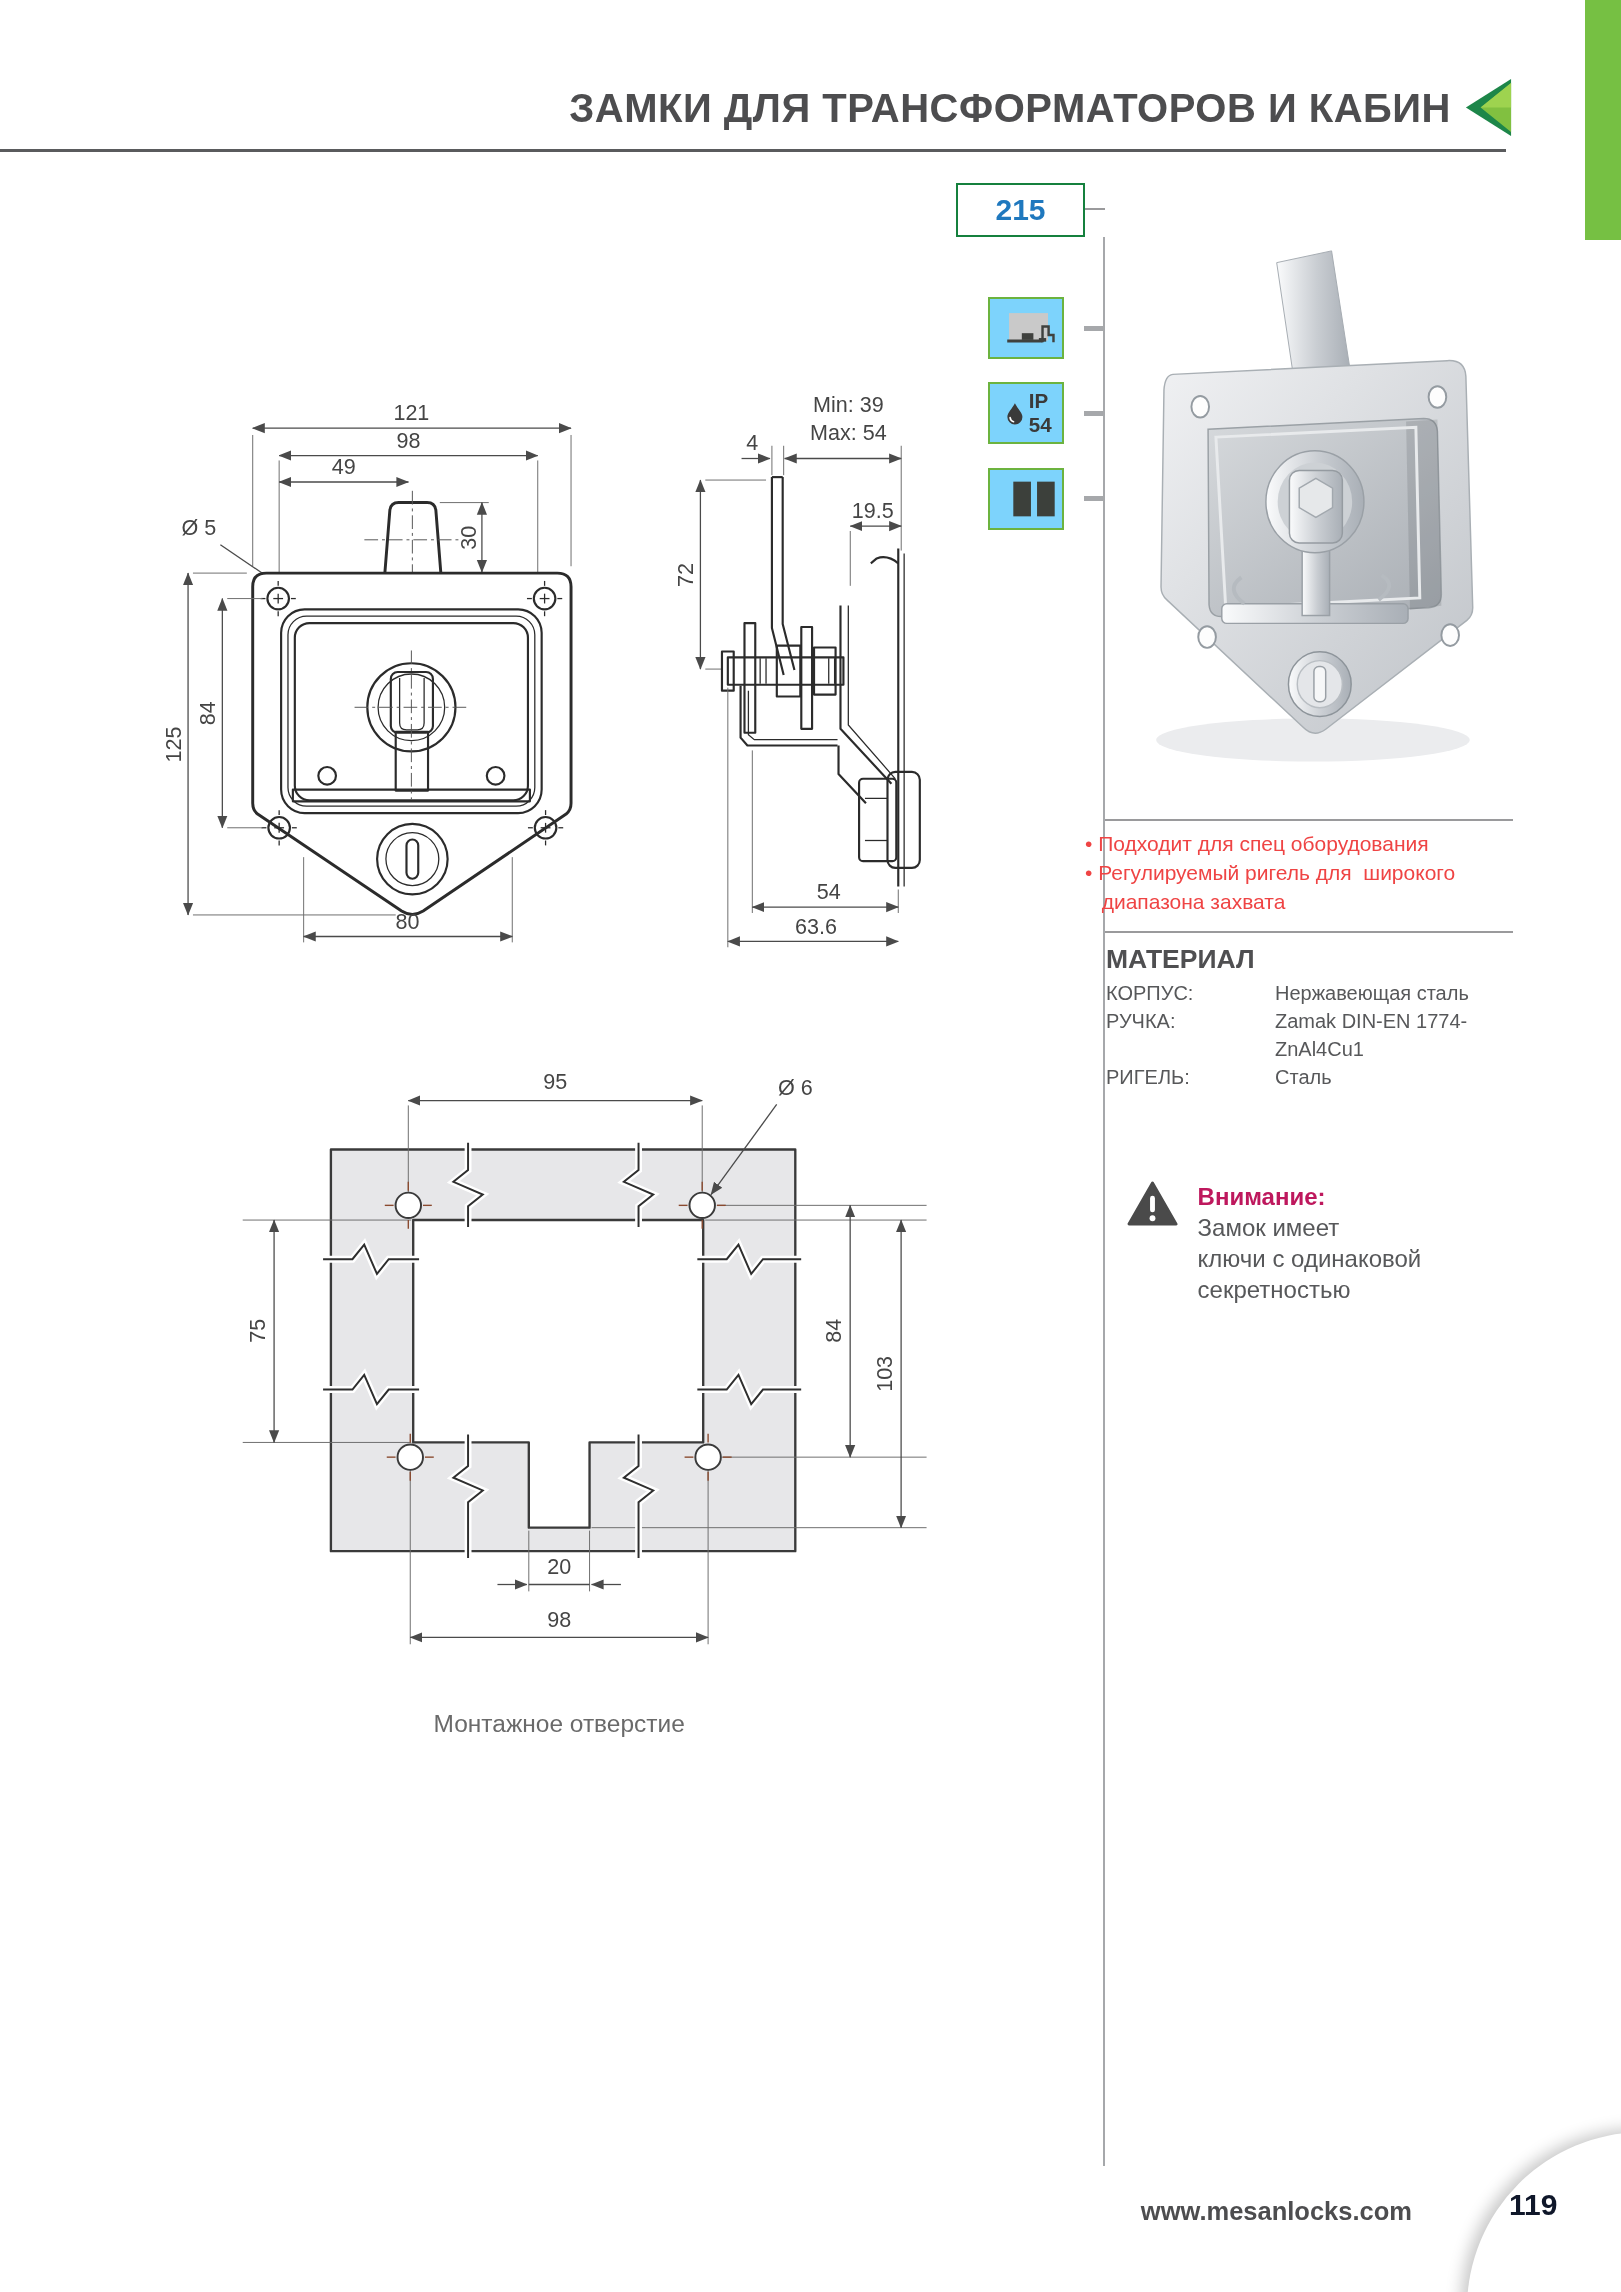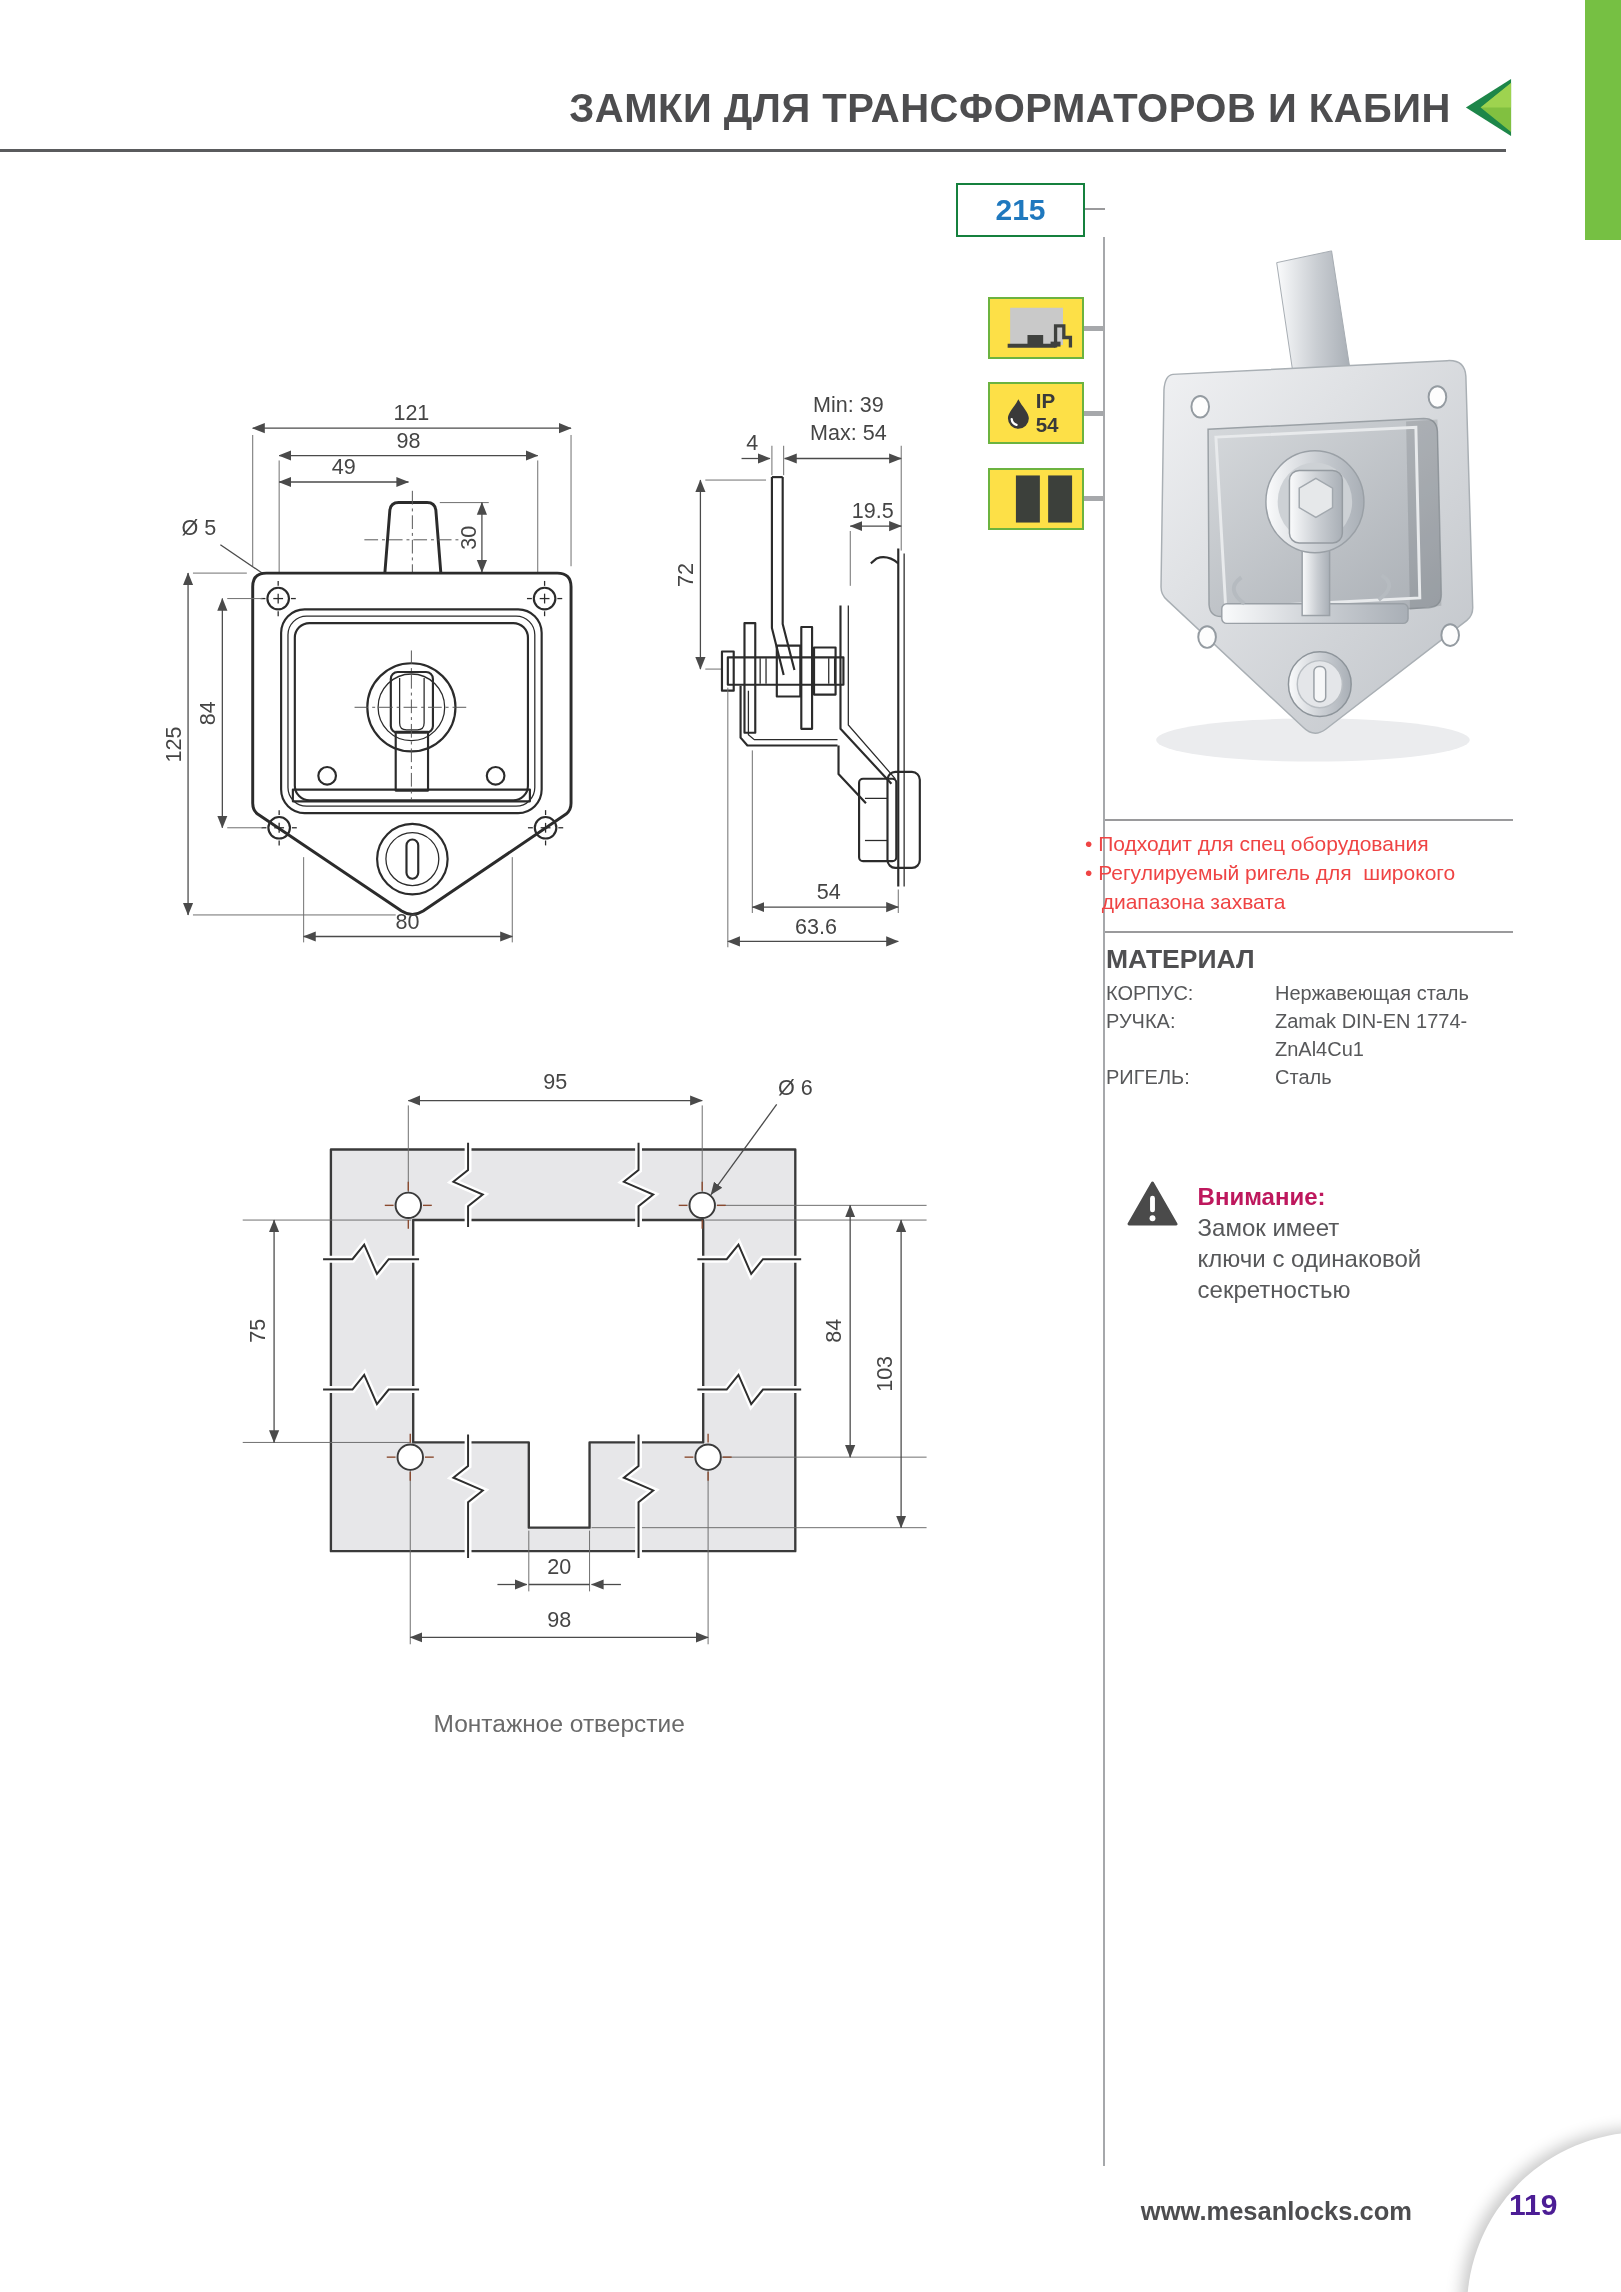--- a/index.html
+++ b/index.html
@@ -12,21 +12,21 @@
               color:#4d4d4f;letter-spacing:0.5px;white-space:nowrap;}
   .title-rule{top:149px;left:0;width:1506px;height:2.9px;background:#5a5b5d;}
   .code-box{left:956px;top:183px;width:125px;height:50px;border:2px solid #15803d;background:#fff;
             display:flex;align-items:center;justify-content:center;font-size:30px;font-weight:bold;color:#1f78be;}
   .code-connector{left:1085px;top:208px;width:19.6px;height:2px;background:#9a9a9c;}
   .name-box{left:1105px;top:181px;width:402px;height:56px;background:#494947;color:#fff;text-align:center;
             font-weight:bold;font-size:23.5px;line-height:26.5px;padding-top:2px;box-sizing:border-box;}
   .name-box .rule{display:block;width:323px;height:1px;background:rgba(255,255,255,.45);margin:0 auto;}
   .v-divider{left:1103px;top:237px;width:2px;height:1929px;background:#a6a8ab;}
   
-  .pict{left:988px;width:96px;height:62px;background:#fde047;border:2.9px solid #6cb33f;box-sizing:border-box;
+  .pict{left:988px;width:76px;height:62px;background:#7dd3fc;border:2.9px solid #6cb33f;box-sizing:border-box;
         display:flex;align-items:center;justify-content:center;padding-left:16px;}
   .pict-connector{left:1084px;width:18.6px;height:4.9px;background:#a6a8ab;}
   .ip-label{font-size:20.6px;font-weight:bold;color:#3a3a3a;margin-left:4.9px;}
   
   .h-rule{left:1105px;width:408px;height:2px;background:#9a9a9c;}
   .features{left:1085px;top:829px;width:412px;font-size:21px;line-height:29px;color:#ef4444;}
   .feature-line{white-space:pre-wrap;}
   .feature-line.cont{padding-left:16.7px;}
   .material{left:1106px;top:944px;width:412px;}
   .material h3{margin:0 0 3.9px 0;font-size:26.5px;color:#4f4f51;}
@@ -34,21 +34,21 @@
   .mat-label{width:169px;flex:0 0 169px;}
   .mat-value{width:243px;}
   .warning{left:1127px;top:1181px;width:392px;}
   .warn-flex{display:flex;align-items:flex-start;}
   .warn-text{margin-left:19.6px;font-size:24px;line-height:31px;color:#57585a;}
   .warn-title{font-weight:bold;color:#be185d;}
   
   .site{left:1106px;top:2197px;width:306px;text-align:right;font-size:25.5px;font-weight:bold;color:#4d4d4f;}
   .page-corner{left:1467px;top:2132px;width:353px;height:353px;border-radius:50%;background:#fff;
                box-shadow:-5.9px -2.9px 15.7px rgba(0,0,0,0.22);}
-  .page-num{left:1509px;top:2188px;width:78px;font-size:30px;font-weight:bold;color:#4c1d95;}
+  .page-num{left:1509px;top:2188px;width:78px;font-size:30px;font-weight:bold;color:#0f172a;}
   
   svg .thick{stroke:#2b2b2b;stroke-width:3;fill:#fff;stroke-linejoin:round;}
   svg .med{stroke:#2b2b2b;stroke-width:2.2;fill:none;stroke-linejoin:round;}
   svg .thin{stroke:#2b2b2b;stroke-width:1.3;fill:none;}
   svg .dim{stroke:#4a4a4a;stroke-width:1.3;fill:none;}
   svg .ext{stroke:#6d6d6d;stroke-width:1;fill:none;}
   svg .cl{stroke:#555;stroke-width:1;fill:none;stroke-dasharray:14 4 3 4;}
   svg .dt{font-family:"Liberation Sans",sans-serif;font-size:22px;fill:#454545;}
   svg .zig{stroke:#2e2e2e;stroke-width:2;fill:none;}
   svg .zigbg{stroke:#fff;stroke-width:7;fill:none;}

